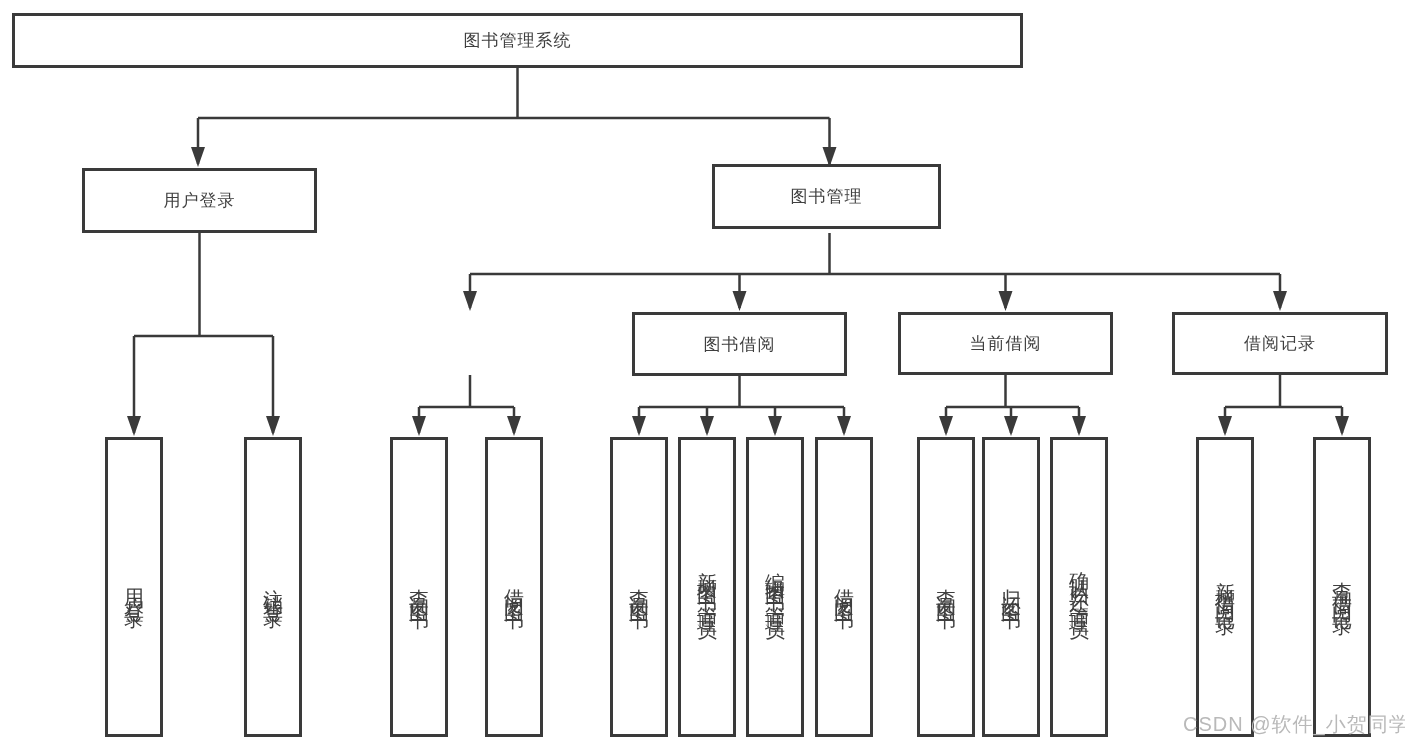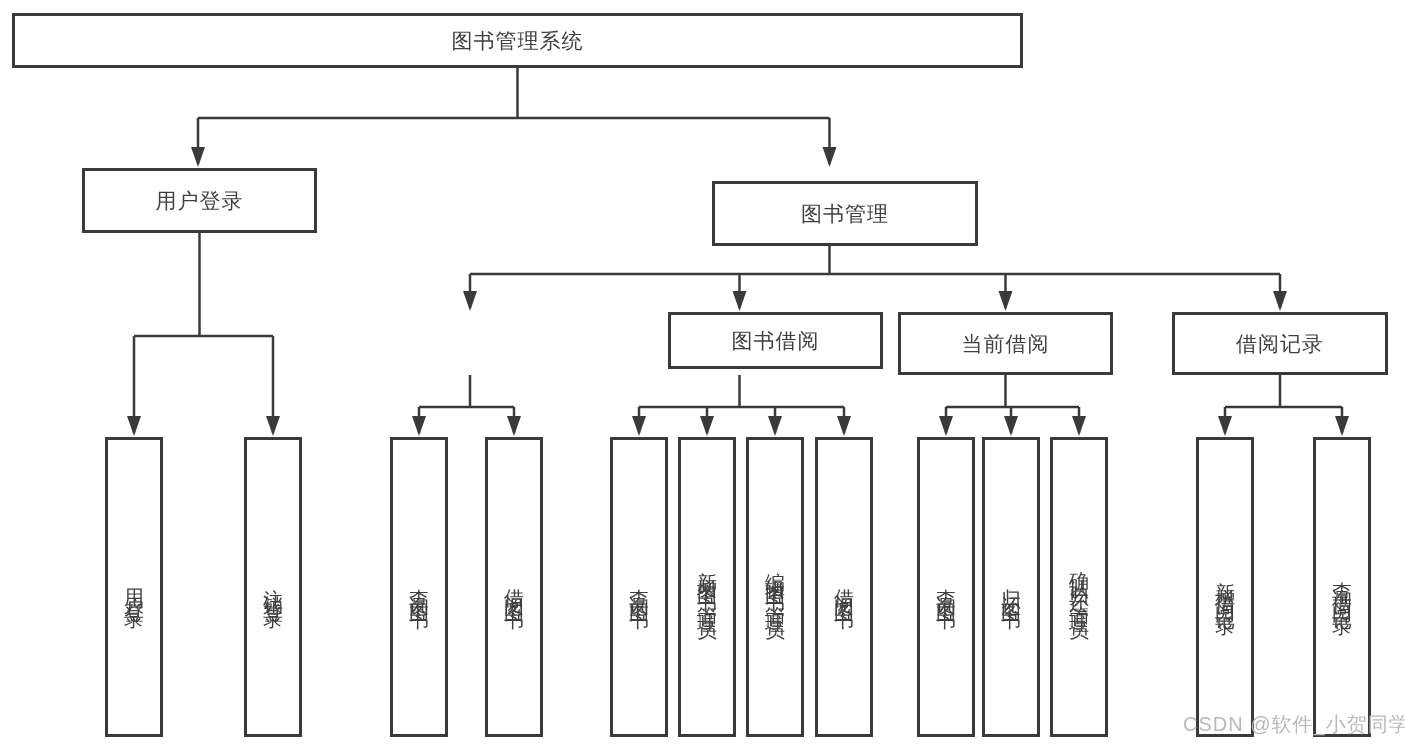--- a/index.html
+++ b/index.html
@@ -21,21 +21,21 @@
   #connectors path.cline{stroke:var(--line);stroke-width:2.5;fill:none;}
   #connectors marker path{fill:var(--line);}
   .node{
     position:absolute;
     background:#fff;
     border:3px solid var(--line);
     color:var(--text);
     display:flex;
     align-items:center;
     justify-content:center;
-    font-size:21px;
+    font-size:17px;
     letter-spacing:1px;
     white-space:nowrap;
   }
   .node.v{
     writing-mode:vertical-rl;
     text-orientation:mixed;
     font-size:20px;
     letter-spacing:7px;
     line-height:1.05;
     white-space:normal;
@@ -99,23 +99,23 @@
 
     <path class="cline" d="M1280,375 V407"></path>
     <path class="cline" d="M1225,407 H1342"></path>
     <path class="cline" d="M1225,407 V433" marker-end="url(#arw)"></path>
     <path class="cline" d="M1342,407 V433" marker-end="url(#arw)"></path>
   </svg>
 
   <div class="node h" style="left:12px;top:13px;width:1011px;height:55px">图书管理系统</div>
 
   <div class="node h" style="left:82px;top:168px;width:235px;height:65px">用户登录</div>
-  <div class="node h" style="left:712px;top:181px;width:266px;height:65px">图书管理</div>
+  <div class="node h" style="left:712px;top:164px;width:229px;height:65px">图书管理</div>
 
-  <div class="node h" style="left:668px;top:312px;width:215px;height:57px">图书借阅</div>
+  <div class="node h" style="left:632px;top:312px;width:215px;height:64px">图书借阅</div>
   <div class="node h" style="left:898px;top:312px;width:215px;height:63px">当前借阅</div>
   <div class="node h" style="left:1172px;top:312px;width:216px;height:63px">借阅记录</div>
 
   <div class="node v" style="left:105px;top:437px;width:58px;height:300px">用户登录</div>
   <div class="node v" style="left:244px;top:437px;width:58px;height:300px">注销登录</div>
 
   <div class="node v" style="left:390px;top:437px;width:58px;height:300px">查询图书</div>
   <div class="node v" style="left:485px;top:437px;width:58px;height:300px">借阅图书</div>
 
   <div class="node v" style="left:610px;top:437px;width:58px;height:300px">查询图书</div>

